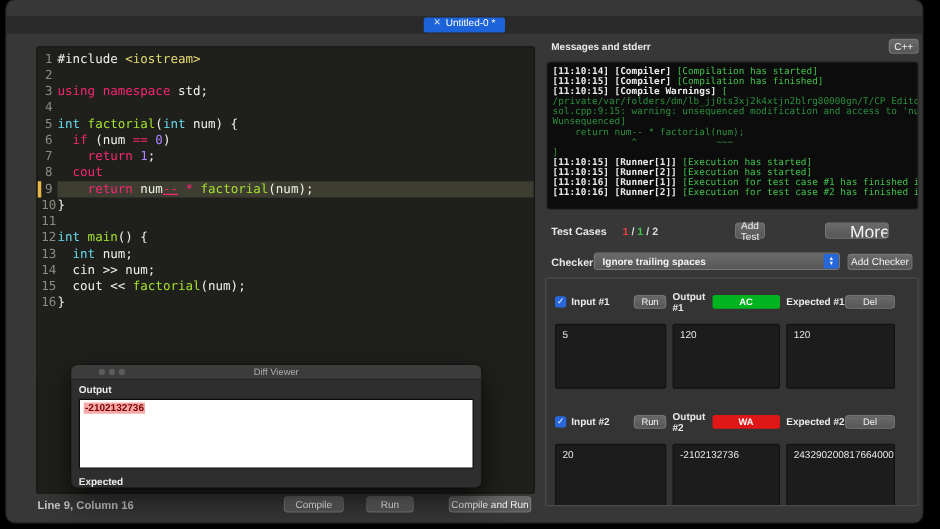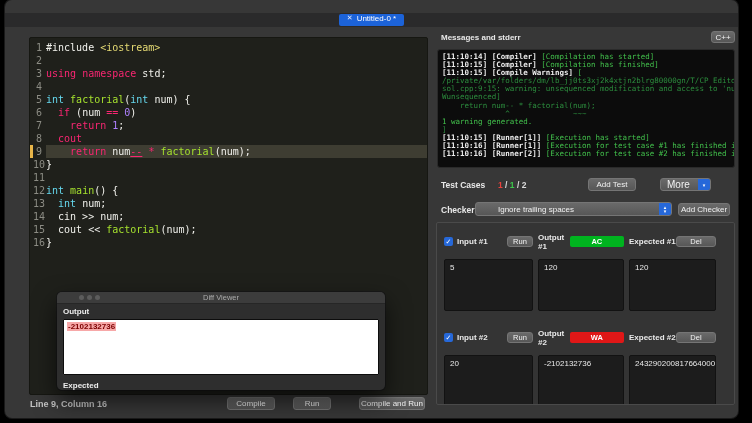--- a/index.html
+++ b/index.html
@@ -65,37 +65,37 @@
   .c-pre { color:#ececec; font-weight:bold; }
   .c-bright { color:#42c14c; }
   .c-dim { color:#2c8e3e; }
 
   .tests-row { position:absolute; left:0; top:151px; width:300px; height:14px; }
   .tests-label { position:absolute; left:5px; top:2px; font-size:8.5px;
                  font-weight:bold; color:#e8e8e8; }
   .counts { position:absolute; left:62px; top:2px; font-size:8.5px;
             font-weight:bold; color:#dcdcdc; }
   .cnt-fail{color:#e8413c}.cnt-pass{color:#3dc84b}
-  .addtest-btn { position:absolute; left:152px; top:0; width:48px; height:13px; }
+  .addtest-btn { position:absolute; left:152px; top:0; width:24px; height:13px; }
   .more-dd { position:absolute; left:224px; top:0; width:51px; height:13px;
              background:linear-gradient(#6a6a6a,#575757); border:1px solid #757575;
              border-radius:3px; display:flex; align-items:center; overflow:hidden; }
-  .more-dd .lbl { flex:1; font-size:10px; color:#f2f2f2; padding-left:6px; }
+  .more-dd .lbl { flex:1; font-size:14px; color:#f2f2f2; padding-left:19px; }
   .dd-cap { width:12px; height:100%; background:#2668d9; display:flex;
             flex-direction:column; align-items:center; justify-content:center;
             color:#fff; }
   .dd-cap .ar { font-size:5px; line-height:4px; }
 
   .checker-row { position:absolute; left:0; top:175px; width:300px; height:14px; }
   .checker-label { position:absolute; left:5px; top:3px; font-size:8.5px;
                    font-weight:bold; color:#e8e8e8; }
   .checker-dd { position:absolute; left:39px; top:0; width:197px; height:14px;
                 background:linear-gradient(#6a6a6a,#575757); border:1px solid #757575;
                 border-radius:3px; display:flex; align-items:center; overflow:hidden; }
-  .checker-dd .lbl { flex:1; font-size:8px; color:#f2f2f2; padding-left:22px; }
+  .checker-dd .lbl { flex:1; font-size:8px; color:#f2f2f2; padding-left:6px;font-weight:bold; }
   .addchecker-btn { position:absolute; left:242px; top:1px; width:52px; height:13px; }
 
   .tests-box { position:absolute; left:0; top:195px; width:299px; height:183px;
                border:1px solid #4a4a4a; border-radius:2px; background:#343434;
                padding:12px 16px 0 7px; overflow:hidden; }
   .case { margin-bottom:20px; }
   .case-grid { display:grid; grid-template-columns:89px 86px 87px; gap:5px; }
   .case-head { display:flex; align-items:center; height:13px; margin-bottom:6px; }
   .cb { width:9px; height:9px; border-radius:2px; background:#2668d9; color:#fff;
         font-size:7px; line-height:9px; text-align:center; margin-right:4px; }
@@ -237,23 +237,23 @@
       <div class="btn cpp-btn">C++</div>
       <div class="console" id="console">
           <div class="c-row"><span class="c-pre">[11:10:14] [Compiler] </span><span class="c-bright">[Compilation has started]</span></div>
           <div class="c-row"><span class="c-pre">[11:10:15] [Compiler] </span><span class="c-bright">[Compilation has finished]</span></div>
           <div class="c-row"><span class="c-pre">[11:10:15] [Compile Warnings] </span><span class="c-bright">[</span></div>
           <div class="c-row"><span class="c-dim">/private/var/folders/dm/lb_jj0ts3xj2k4xtjn2blrg80000gn/T/CP Editor-pmw8vi/</span></div>
           <div class="c-row"><span class="c-dim">sol.cpp:9:15: warning: unsequenced modification and access to 'num' [-</span></div>
           <div class="c-row"><span class="c-dim">Wunsequenced]</span></div>
           <div class="c-row"><span class="c-dim">    return num-- * factorial(num);</span></div>
           <div class="c-row"><span class="c-dim">              ^              ~~~</span></div>
-          <div class="c-row"><span class="c-bright">1 warning generated.</span></div>
           <div class="c-row"><span class="c-dim">]</span></div>
           <div class="c-row"><span class="c-pre">[11:10:15] [Runner[1]] </span><span class="c-bright">[Execution has started]</span></div>
+          <div class="c-row"><span class="c-pre">[11:10:15] [Runner[2]] </span><span class="c-bright">[Execution has started]</span></div>
           <div class="c-row"><span class="c-pre">[11:10:16] [Runner[1]] </span><span class="c-bright">[Execution for test case #1 has finished in 669ms]</span></div>
           <div class="c-row"><span class="c-pre">[11:10:16] [Runner[2]] </span><span class="c-bright">[Execution for test case #2 has finished in 663ms]</span></div>
         </div>
 
       <div class="tests-row">
         <span class="tests-label">Test Cases</span>
         <span class="counts">
           <span class="cnt-fail">1</span>
           <span>/</span>
           <span class="cnt-pass">1</span>

